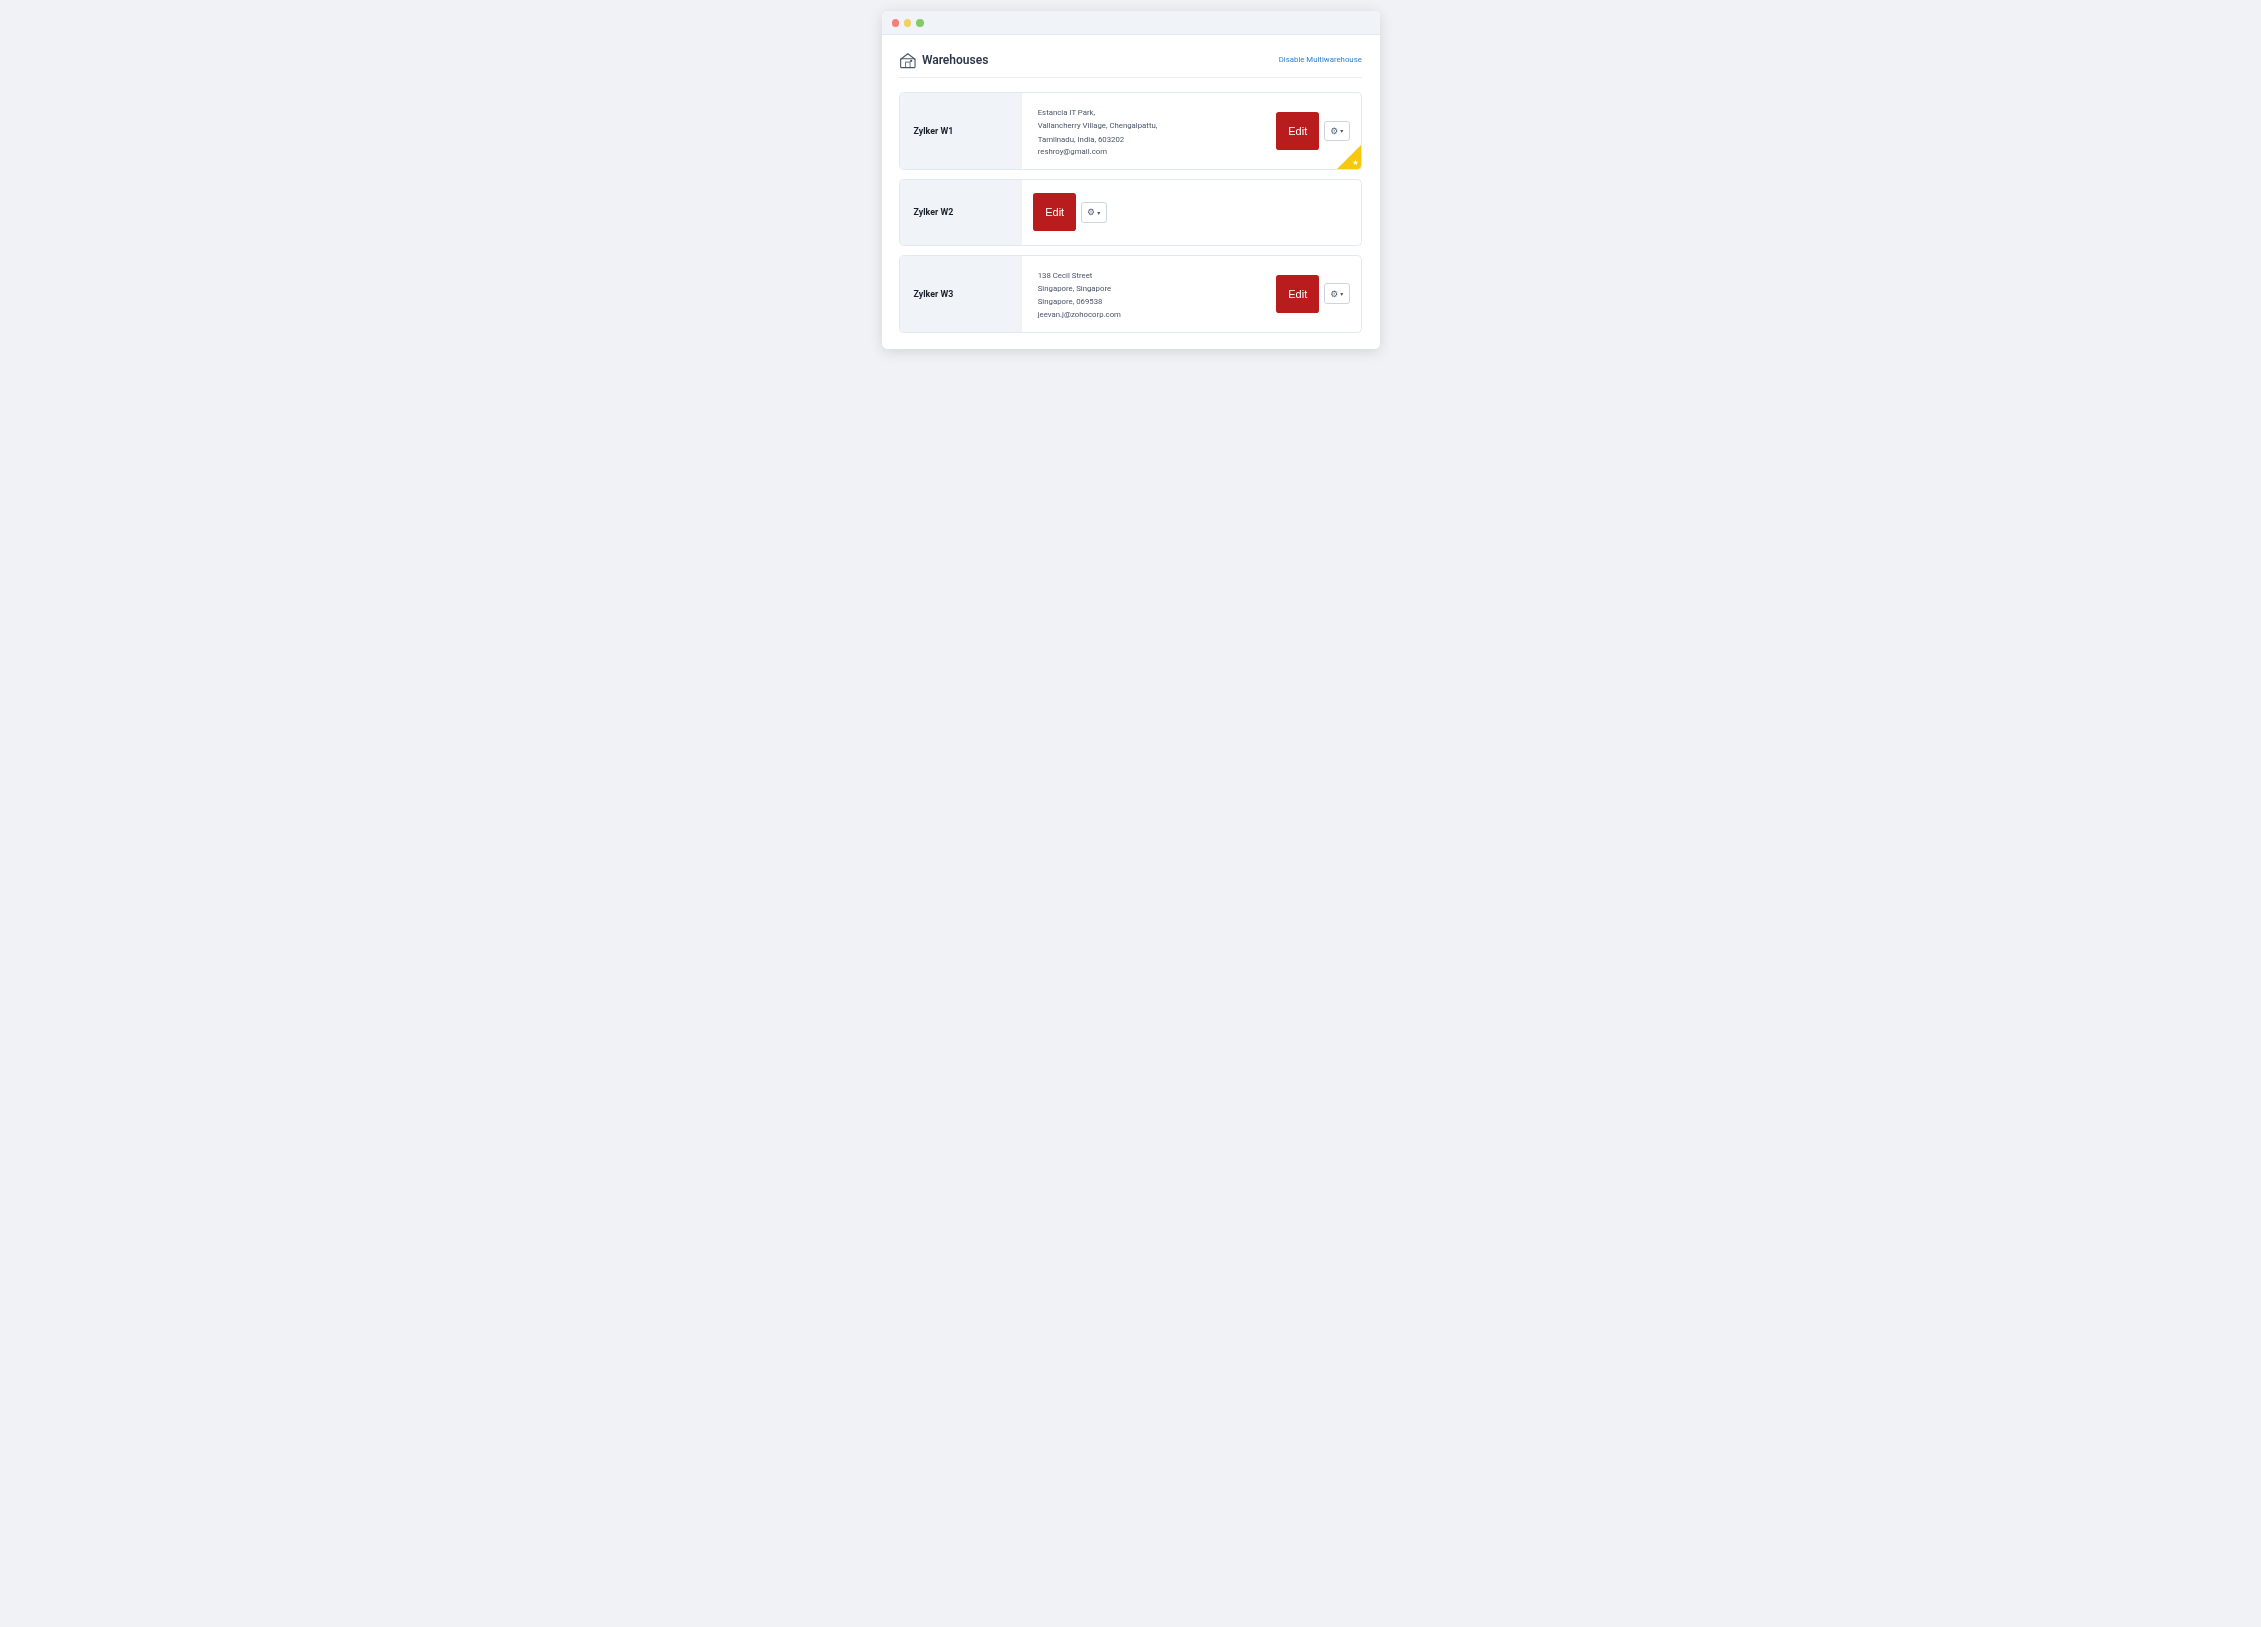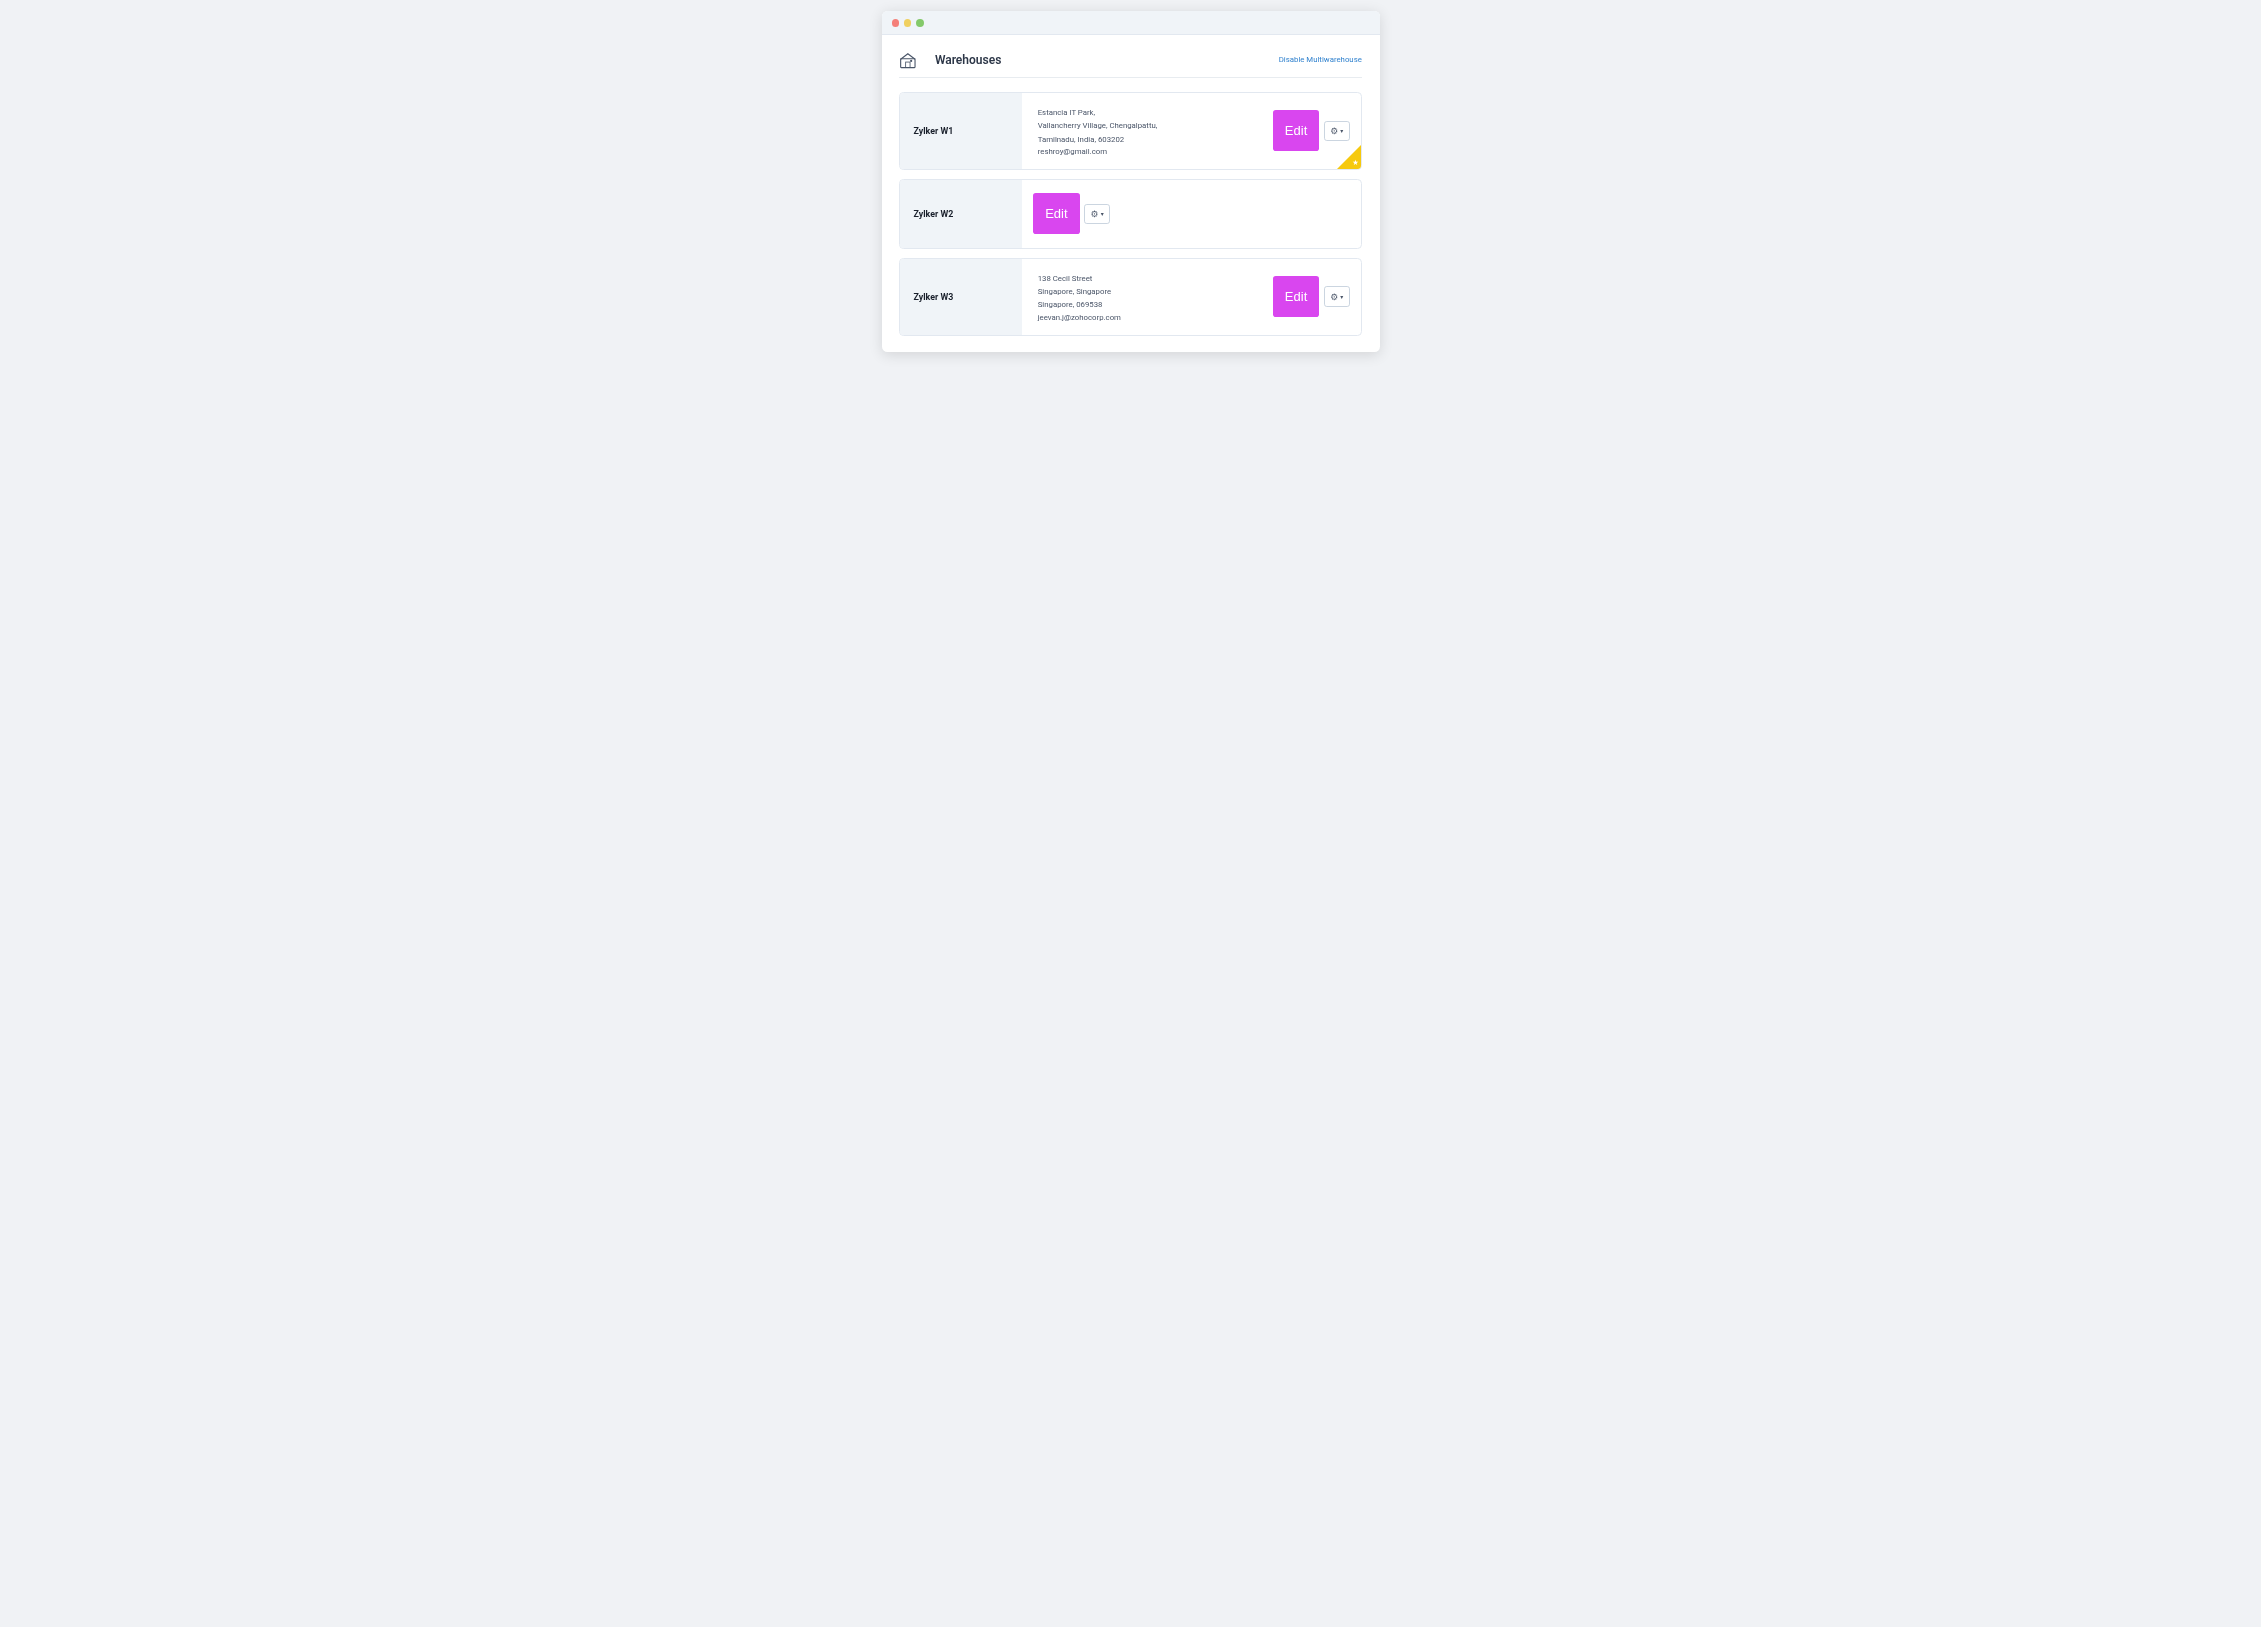--- a/index.html
+++ b/index.html
@@ -42,21 +42,21 @@
       display: flex;
       align-items: center;
       justify-content: space-between;
       margin-bottom: 13.3px;
       padding-bottom: 8.9px;
       border-bottom: 0.6px solid #e8ecf0;
     }
     .page-title-group {
       display: flex;
       align-items: center;
-      gap: 18px;
+      gap: 5px;
     }
     .warehouse-icon {
       width: 17.7px;
       height: 17.7px;
       color: #4a5568;
     }
     .page-title {
       font-size: 12px;
       font-weight: 600;
       color: #2d3748;
@@ -109,26 +109,26 @@
       color: #4a5568;
       margin-top: 1.1px;
     }
     .warehouse-actions {
       display: flex;
       align-items: center;
       gap: 4.4px;
       padding: 13.3px 11px;
     }
     .btn-edit {
-      background: #d946ef;
+      background: #b91c1c;
       color: #fff;
       border: none;
       border-radius: 2.8px;
       padding: 13px 12px;
-      font-size: 13px;
+      font-size: 11px;
       font-weight: 500;
       cursor: pointer;
     }
     .btn-settings {
       display: flex;
       align-items: center;
       gap: 2.2px;
       background: #fff;
       border: 0.6px solid #cbd5e0;
       border-radius: 2.8px;

